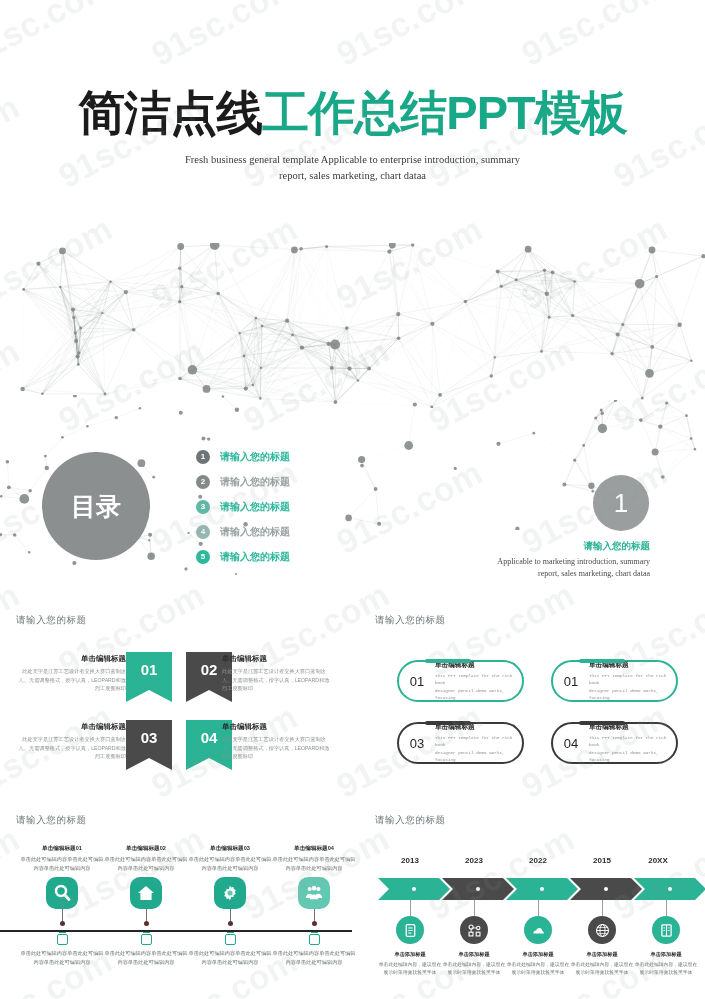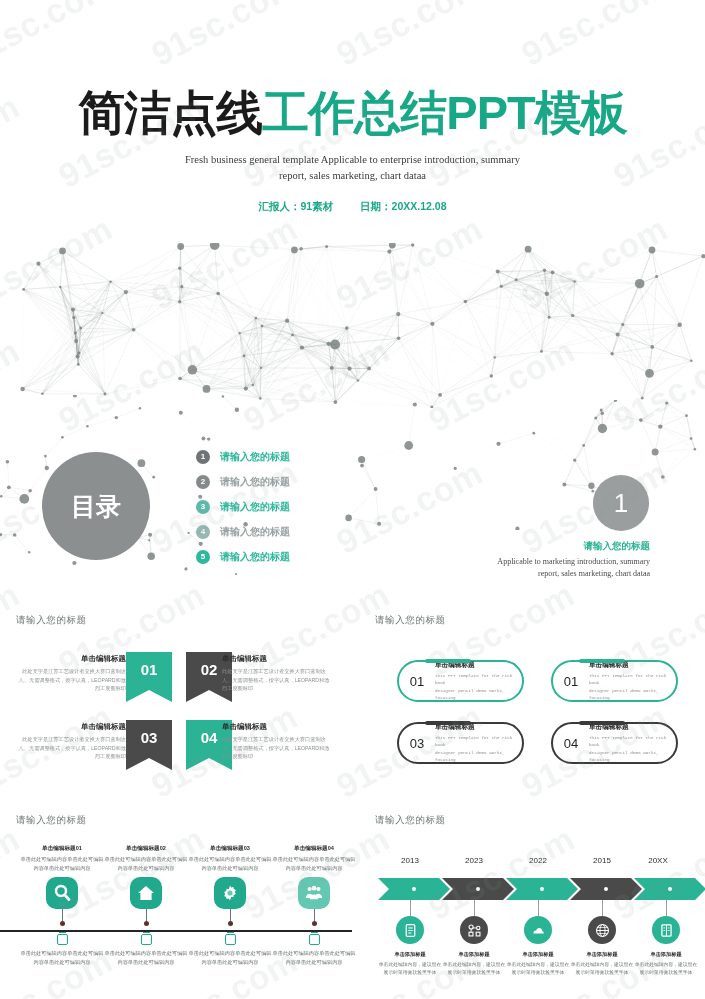--- a/index.html
+++ b/index.html
@@ -136,21 +136,21 @@
   .tline{ position:absolute; left:360px; top:830px; width:345px; height:169px; z-index:20;}
   .chev{
     position:absolute; top:48px; height:22px;
     display:flex;align-items:center;justify-content:center;
   }
   .chev .shape{
     width:100%;height:100%;
     clip-path:polygon(0 0, calc(100% - 11px) 0, 100% 50%, calc(100% - 11px) 100%, 0 100%, 11px 50%);
   }
   .chev .pt{ position:absolute; width:4px;height:4px;border-radius:50%;background:#fff; }
-  .yr{ position:absolute; top:26px; font-size:8px; font-weight:400; color:#2d2d2d; text-align:center; width:60px;}
+  .yr{ position:absolute; top:26px; font-size:8px; font-weight:700; color:#2d2d2d; text-align:center; width:60px;}
   .tcirc{ position:absolute; top:86px; width:28px;height:28px;border-radius:50%;
      display:flex;align-items:center;justify-content:center; }
   .tline .lead{ position:absolute; top:70px; width:1px;height:16px;background:#9aa0a0; }
   .tcap{ position:absolute; top:120px; width:66px; text-align:center; font-size:4.8px;
      color:#6f7575; line-height:1.75;}
   .tcap b{ display:block; font-size:5.2px; color:#2d2d2d; margin-bottom:1.5px; }
 </style>
 </head>
 <body>
 
@@ -1162,24 +1162,20 @@
   </svg>
 
 <div class="hero">
   <h1>
     <span class="blk">简洁点线</span><span class="grn">工作总结PPT模板</span>
   </h1>
   <div class="sub">
     <div>Fresh business general template Applicable to enterprise introduction, summary</div>
     <div>report,  sales marketing, chart dataa</div>
   </div>
-  <div class="meta">
-    <span>汇报人：91素材</span>
-    <span>日期：20XX.12.08</span>
-  </div>
 </div>
 
 <div class="toc-circle">
   <span>目录</span>
 </div>
 <div class="toc-list">
     <div class="toc-row">
       <span class="toc-num" style="background:#6f7576">1</span>
       <span class="toc-txt" style="color:#2eb89c">请输入您的标题</span>
     </div>

